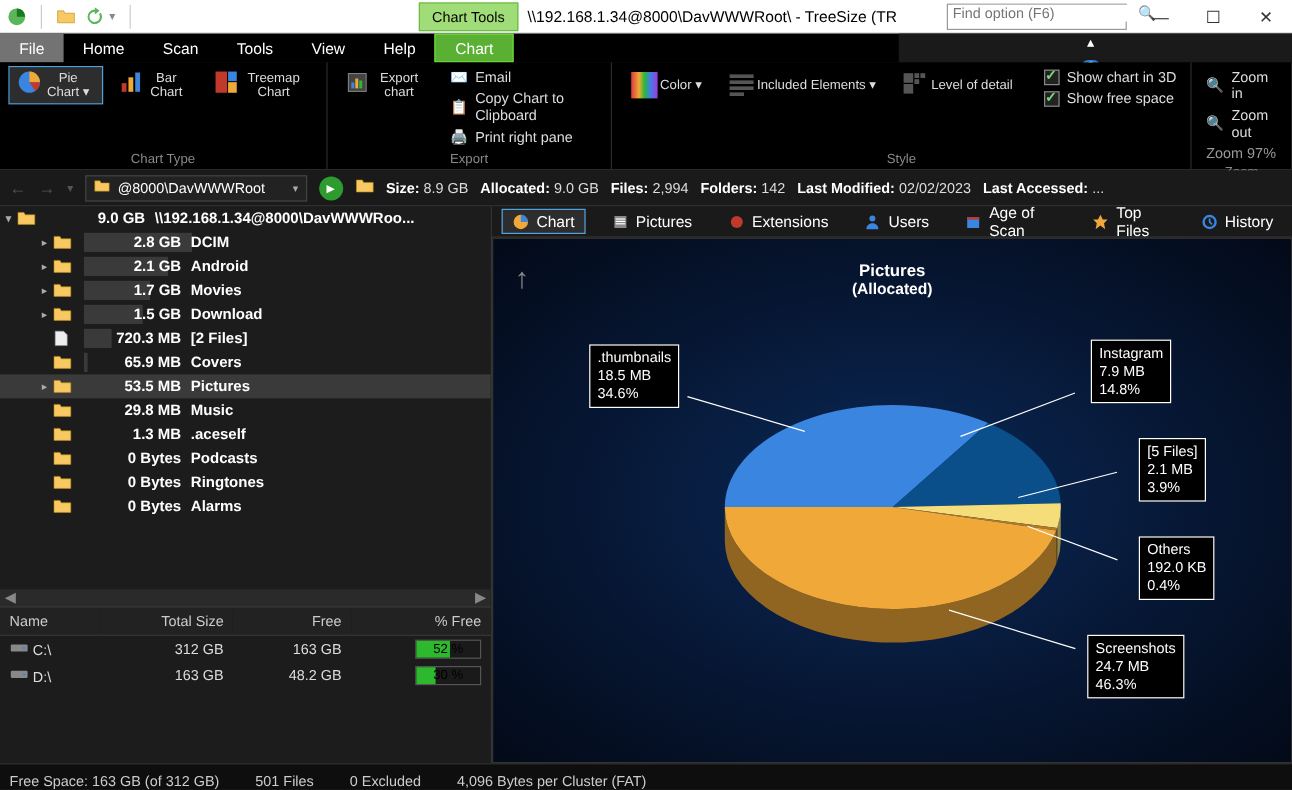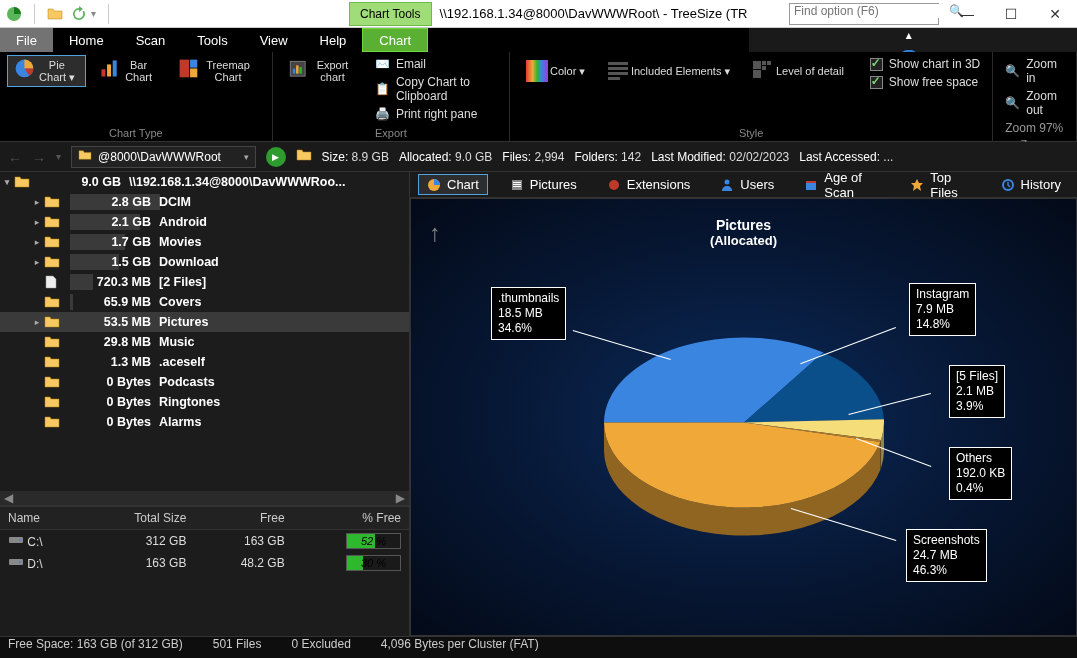--- a/index.html
+++ b/index.html
@@ -28,21 +28,21 @@
 .bigbtn.sel { background: #2d2d2d; outline: 1px solid #4fa3e0; }
 .bigbtn .icn { width: 26px; height: 26px; }
 .smallrow { display: flex; align-items: center; gap: 6px; color: #ddd; font-size: 12px; padding: 1px 4px; }
 .stack { display: flex; flex-direction: column; gap: 2px; }
 .pathbar { height: 30px; background: #1a1a1a; display: flex; align-items: center; gap: 10px; padding: 0 8px; border-bottom: 1px solid #333; font-size: 12px; }
 .pathbar .navarr { color: #555; font-size: 14px; }
 .pathbar .addr { background: #222; border: 1px solid #444; height: 22px; display: flex; align-items: center; padding: 0 6px; gap: 6px; min-width: 175px; }
 .pathbar .addr input { background: transparent; border: none; color: #fff; font-size: 12px; outline: none; width: 140px; }
 .pathbar .play { width: 20px; height: 20px; background: #2e9b2e; border-radius: 10px; display: flex; align-items: center; justify-content: center; color: #fff; font-size: 9px; }
 .pathbar .kv { white-space: nowrap; }
-.pathbar .kv b { color: #fff; font-weight: 400; margin-top: 36px; }
+.pathbar .kv b { color: #fff; font-weight: 700; margin-top: 36px; }
 .main { flex: 1; display: flex; overflow: hidden; }
 .left { width: 410px; display: flex; flex-direction: column; border-right: 1px solid #333; background: #1c1c1c; }
 .tree { flex: 1; overflow: hidden; border-bottom: 1px solid #333; position:relative;}
 .tree-row { display: flex; align-items: center; height: 20px; font-size: 12.5px; position: relative; }
 .tree-row.root { font-weight: 700; }
 .tree-row .exp { width: 14px; text-align: center; color: #aaa; font-size: 9px; }
 .tree-row .fld { width: 16px; height: 14px; margin-right: 4px; display: inline-block; }
 .tree-row .bar { position: absolute; left: 70px; top: 2px; bottom: 2px; background: #3a3a3a; z-index: 0; }
 .tree-row .size { width: 95px; text-align: right; padding-right: 8px; z-index: 1; color: #fff; font-weight:600;}
 .tree-row .name { z-index: 1; color: #fff; font-weight:600;}
@@ -50,36 +50,36 @@
 .tree-row.sel { background: #3a3a3a; }
 .tree-row.child { padding-left: 30px; }
 .tree-row.child .bar{left:70px}
 .tree .hscroll { position: absolute; bottom: 0; left:0; right:0; height: 14px; background: #2a2a2a; display: flex; align-items: center; }
 .drives { height: 130px; border-top: 1px solid #333; }
 .drives table { width: 100%; border-collapse: collapse; font-size: 12px; }
 .drives th { text-align: right; padding: 4px 8px; font-weight: 400; color: #ccc; border-bottom: 1px solid #333; background:#222;}
 .drives th:first-child { text-align: left; }
 .drives td { padding: 3px 8px; text-align: right; }
 .drives td:first-child { text-align: left; }
-.pct { display: inline-block; width: 55px; height: 16px; background: #1a1a1a; border: 1px solid #555; position: relative; text-align: center; color: #000; font-size: 11px; line-height: 14px; font-style: italic; }
+.pct { display: inline-block; width: 55px; height: 16px; background: #1a1a1a; border: 1px solid #555; position: relative; text-align: center; color: #000; font-size: 11px; line-height: 14px; }
 .pct .fill { position: absolute; left: 0; top: 0; bottom: 0; background: #2eb82e; }
 .pct .txt { position: relative; }
 .right { flex: 1; display: flex; flex-direction: column; background: #1a1a1a; }
 .tabbar { height: 26px; display: flex; align-items: center; gap: 14px; padding: 0 8px; background: #1a1a1a; border-bottom: 1px solid #333; font-size: 13px; }
 .tabbar .tab { display: flex; align-items: center; gap: 6px; padding: 2px 8px; color: #fff; }
 .tabbar .tab.active { background: #2d2d2d; border: 1px solid #4fa3e0; }
 .tabbar .tab .ti { width: 14px; height: 14px; display: inline-block; }
 .chart-area { flex: 1; background: radial-gradient(ellipse at center, #0b2a5a 0%, #061530 60%, #030a18 100%); border: 1px solid #333; position: relative; overflow: hidden; }
 .chart-title { text-align: center; color: #fff; font-weight: 700; font-size: 14px; padding-top: 18px; }
 .chart-sub { text-align: center; color: #fff; font-weight: 700; font-size: 13px; }
 .uparrow { position: absolute; left: 18px; top: 20px; color: #888; font-size: 24px; }
 .pie-wrap { position: absolute; left: 50%; top: 55%; transform: translate(-50%, -50%); }
 .callout { position: absolute; background: #000; border: 1px solid #fff; color: #fff; font-size: 12px; padding: 3px 6px; line-height: 1.25; }
 .callout-line { position: absolute; border-top: 1px solid #fff; }
-.statusbar { height: 22px; background: #0e0e0e; display: flex; align-items: flex-start; gap: 30px; padding: 0 8px; font-size: 12px; color: #ccc; border-top: 1px solid #333; }
+.statusbar { height: 22px; background: #0e0e0e; display: flex; align-items: flex-end; gap: 30px; padding: 0 8px; font-size: 12px; color: #ccc; border-top: 1px solid #333; }
 .folder-svg{fill:#f8c862;stroke:#b8860b;stroke-width:0.5}
 .file-svg{fill:#eee;stroke:#999;stroke-width:0.5}
 .chk{appearance:none;width:13px;height:13px;border:1px solid #888;background:#222;position:relative}
 .chk:checked::after{content:"✓";color:#7bd67b;position:absolute;top:-3px;left:0;font-size:12px;font-weight:700}
 </style>
 </head>
 <body>
 
 <div class="titlebar">
   <div class="qat">

